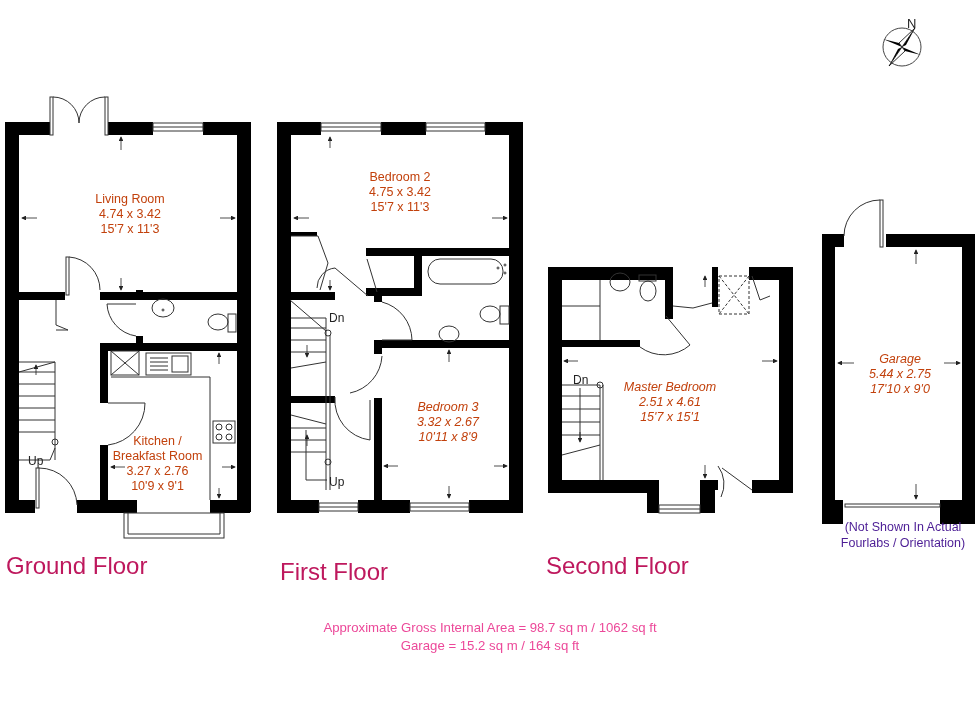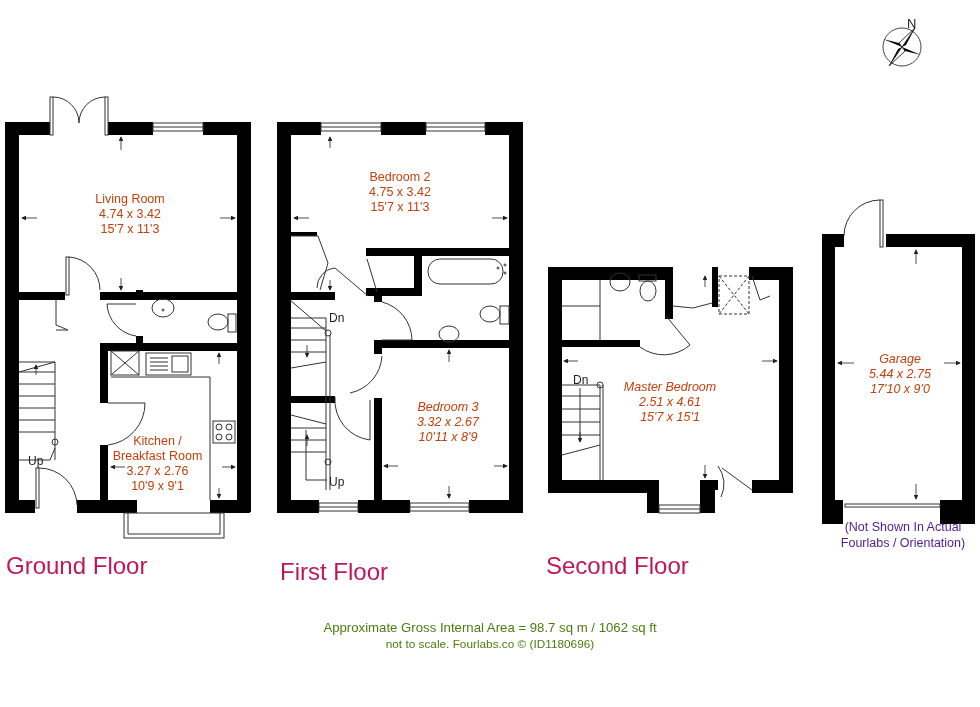--- a/index.html
+++ b/index.html
@@ -1,21 +1,21 @@
 <!DOCTYPE html>
 <html><head>
 <meta charset="utf-8">
 <style>
   html, body { margin:0; padding:0; background:#ffffff; }
   body { width:980px; height:707px; position:relative; overflow:hidden; font-family:"Liberation Sans", sans-serif; color:#1a1a1a; }
   svg.plan { position:absolute; left:0; top:0; }
   .room-label { position:absolute; text-align:center; font-size:12.5px; line-height:15px; color:#c2410c; white-space:nowrap; }
   .floor-title { position:absolute; font-weight:normal; font-size:24px; color:#be185d; }
   .small { position:absolute; font-size:12px; color:#222; }
-  .footer { position:absolute; left:250px; width:480px; text-align:center; color:#4d7c0f; }
+  .footer { position:absolute; left:250px; width:480px; text-align:center; color:#ec4899; }
   .footer .l1 { font-size:13.2px; line-height:18px; }
   .footer .l2 { font-size:11.8px; line-height:15px; }
   .note { position:absolute; text-align:center; font-size:12.5px; line-height:16px; color:#4c1d95; }
 </style>
 </head>
 <body>
 
 <svg class="plan" width="980" height="707" viewBox="0 0 980 707">
   <defs>
     <marker id="ar" markerWidth="6" markerHeight="6" refX="5" refY="3" orient="auto">
@@ -334,14 +334,14 @@
   <div>5.44 x 2.75</div>
   <div>17'10 x 9'0</div>
 </div>
 <div class="note" style="left:826px; top:519px; width:154px;">
   <div>(Not Shown In Actual</div>
   <div>Fourlabs / Orientation)</div>
 </div>
 
 <div class="footer" style="top:619px;">
   <div class="l1">Approximate Gross Internal Area = 98.7 sq m / 1062 sq ft</div>
-  <div class="l2">not to scale. Fourlabs.co © (ID1180696)</div>
+  <div class="l1">Garage = 15.2 sq m / 164 sq ft</div>
 </div>
 
 </body></html>

